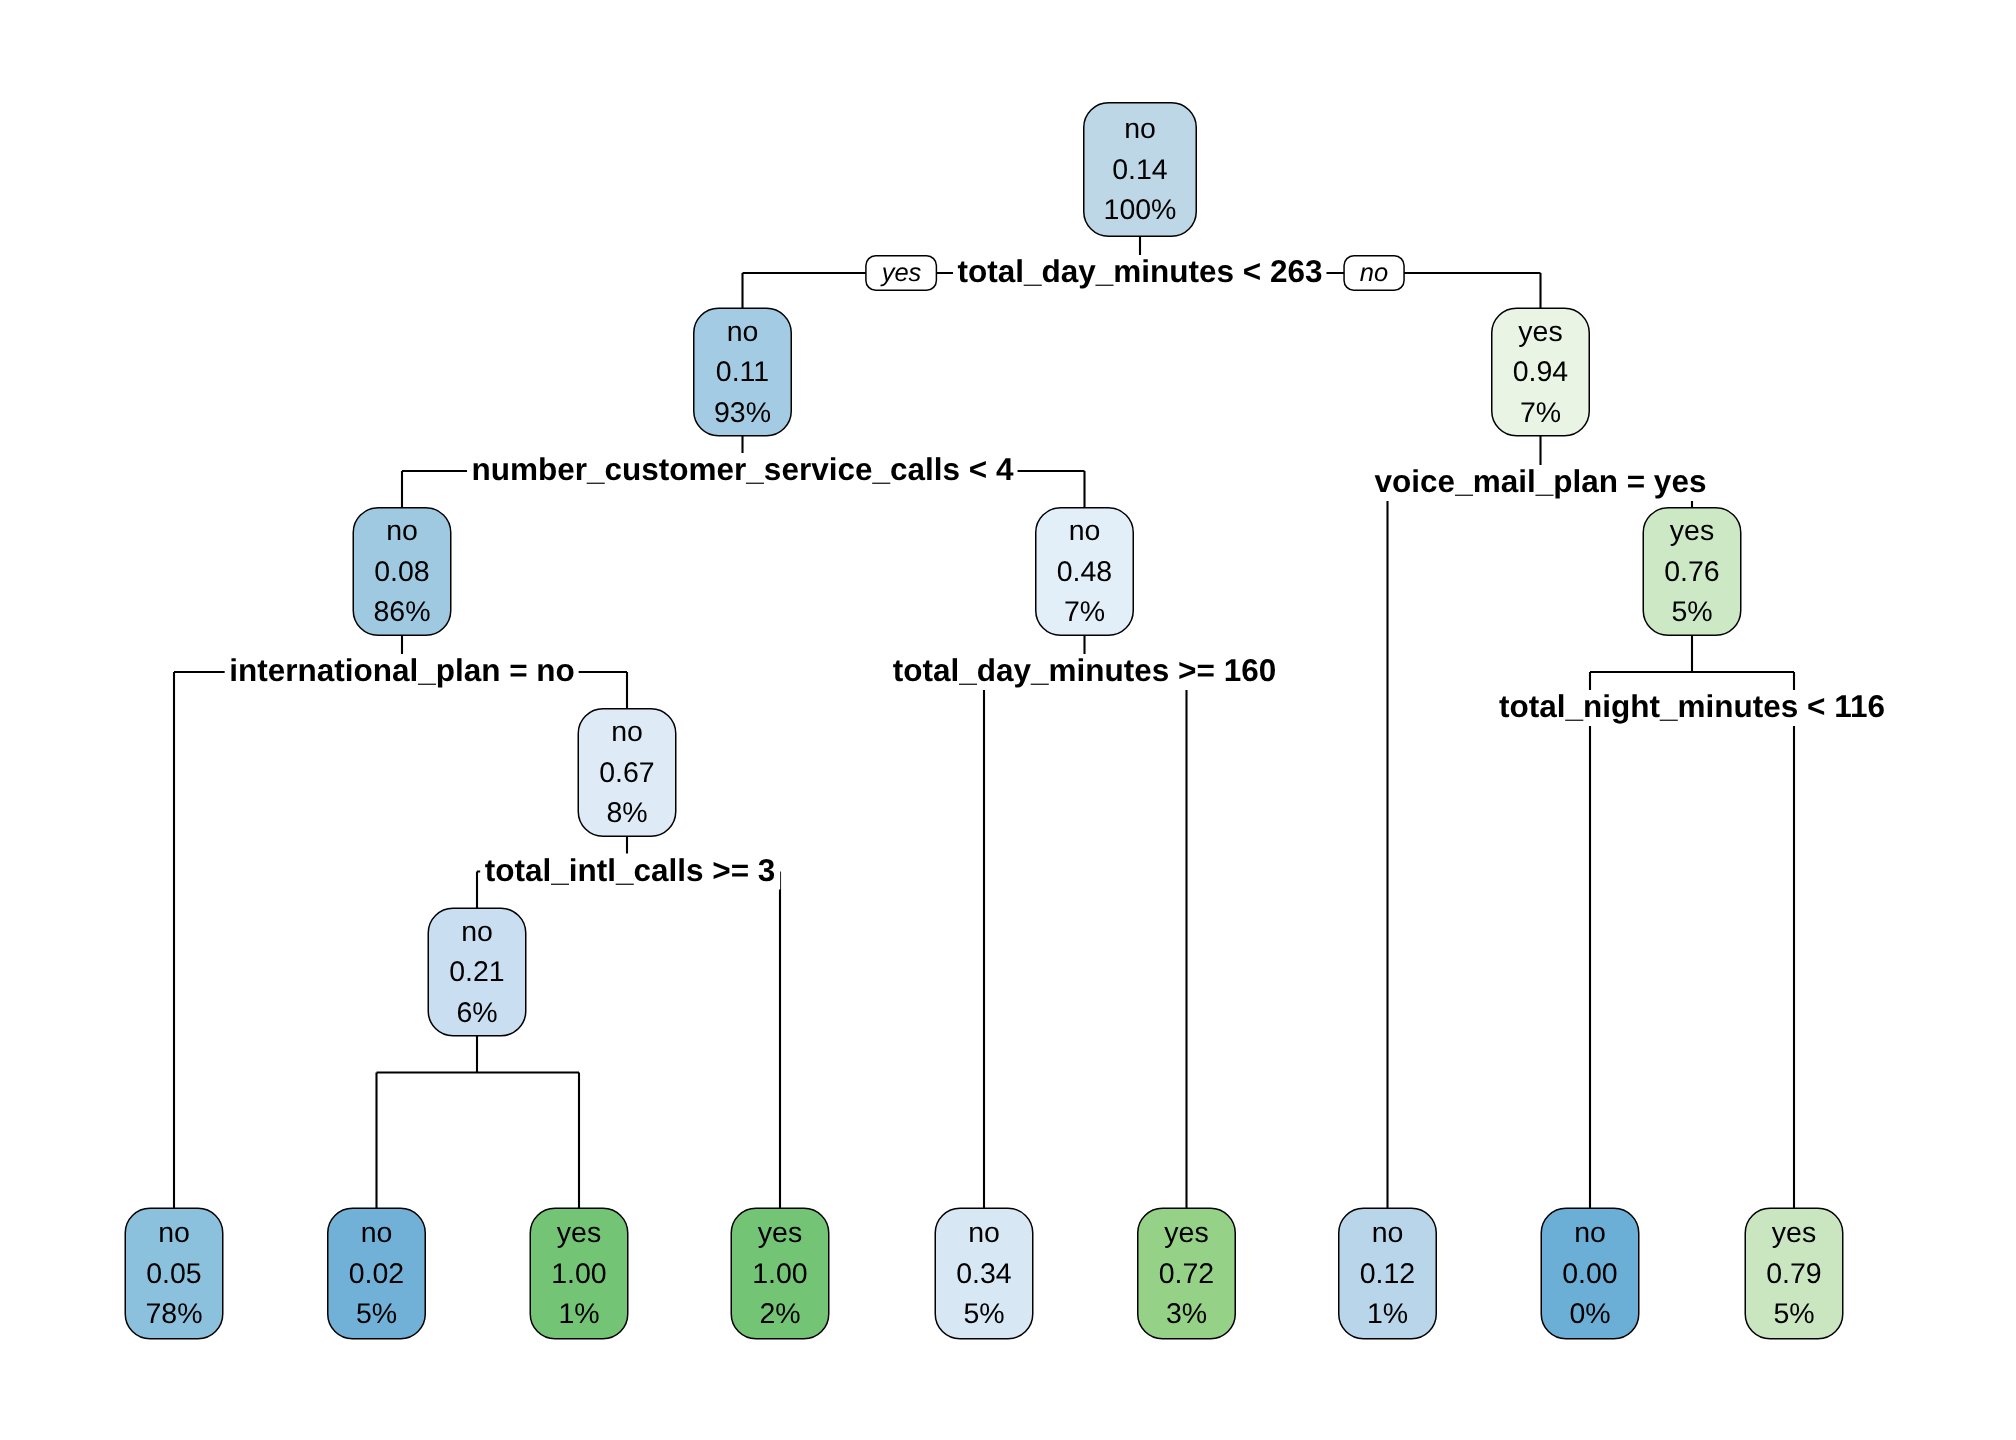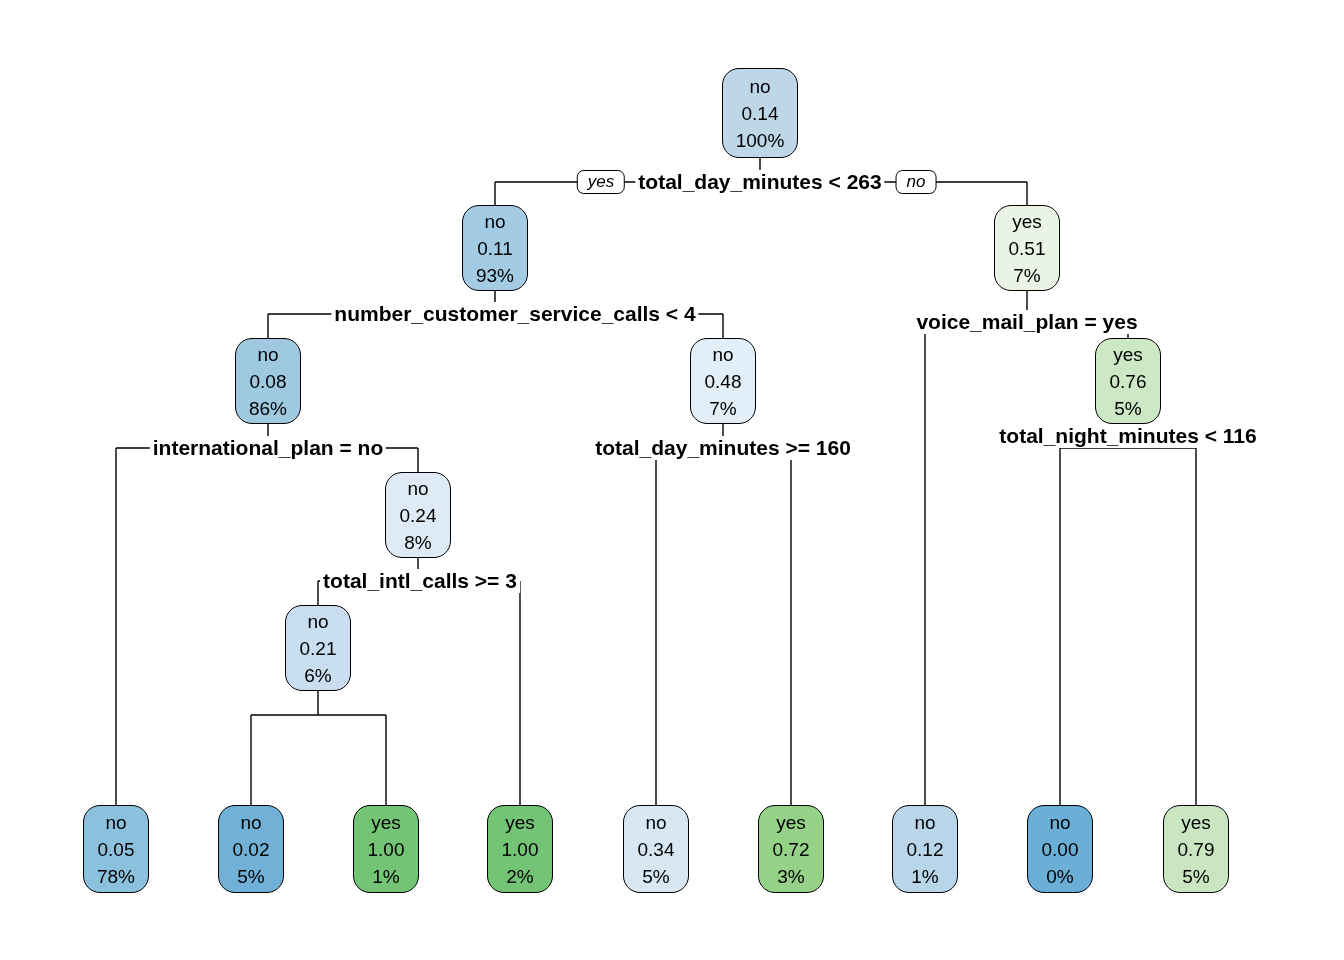--- a/index.html
+++ b/index.html
@@ -98,63 +98,63 @@
       <line x1="520" y1="581" x2="520" y2="807"></line>
 
       <line x1="318" y1="690" x2="318" y2="715"></line>
       <line x1="251" y1="715" x2="386" y2="715"></line>
       <line x1="251" y1="715" x2="251" y2="807"></line>
       <line x1="386" y1="715" x2="386" y2="807"></line>
     </g>
   </svg>
 
   <div class="split" style="left:760px; top:182px;">total_day_minutes &lt; 263</div>
-  <div class="split" style="left:515px; top:314px;text-align:right;">number_customer_service_calls &lt; 4</div>
+  <div class="split" style="left:495px; top:314px;text-align:right;">number_customer_service_calls &lt; 4</div>
   <div class="split" style="left:1027px; top:308px;margin-top:14px;">voice_mail_plan = yes</div>
   <div class="split" style="left:268px; top:448px;">international_plan = no</div>
   <div class="split" style="left:723px; top:448px;">total_day_minutes &gt;= 160</div>
-  <div class="split" style="left:1128px; top:436px;">total_night_minutes &lt; 116</div>
+  <div class="split" style="left:1128px; top:472px;">total_night_minutes &lt; 116</div>
   <div class="split" style="left:420px; top:581px;">total_intl_calls &gt;= 3</div>
 
   <div class="edge-label" style="left:601px; top:182px;">yes</div>
   <div class="edge-label" style="left:916px; top:182px;">no</div>
 
   <div class="node root" style="left: 722px; top: 68px; background-color: rgb(189, 215, 231);">
     <span>no</span>
     <span>0.14</span>
     <span>100%</span>
   </div>
   <div class="node" style="left: 462px; top: 205px; background-color: rgb(163, 204, 228);">
     <span>no</span>
     <span>0.11</span>
     <span>93%</span>
   </div>
   <div class="node" style="left: 994px; top: 205px; background-color: rgb(233, 244, 229);">
     <span>yes</span>
-    <span>0.51</span>
+    <span>0.94</span>
     <span>7%</span>
   </div>
   <div class="node" style="left: 235px; top: 338px; background-color: rgb(159, 201, 225);">
     <span>no</span>
     <span>0.08</span>
     <span>86%</span>
   </div>
   <div class="node" style="left: 690px; top: 338px; background-color: rgb(226, 238, 248);">
     <span>no</span>
     <span>0.48</span>
     <span>7%</span>
   </div>
   <div class="node" style="left: 1095px; top: 338px; background-color: rgb(204, 232, 197);">
     <span>yes</span>
     <span>0.76</span>
     <span>5%</span>
   </div>
   <div class="node" style="left: 385px; top: 472px; background-color: rgb(222, 234, 246);">
     <span>no</span>
-    <span>0.24</span>
+    <span>0.67</span>
     <span>8%</span>
   </div>
   <div class="node" style="left: 285px; top: 605px; background-color: rgb(201, 222, 240);">
     <span>no</span>
     <span>0.21</span>
     <span>6%</span>
   </div>
 
   <div class="node leaf" style="left: 83px; top: 805px; background-color: rgb(140, 193, 222);">
     <span>no</span>

